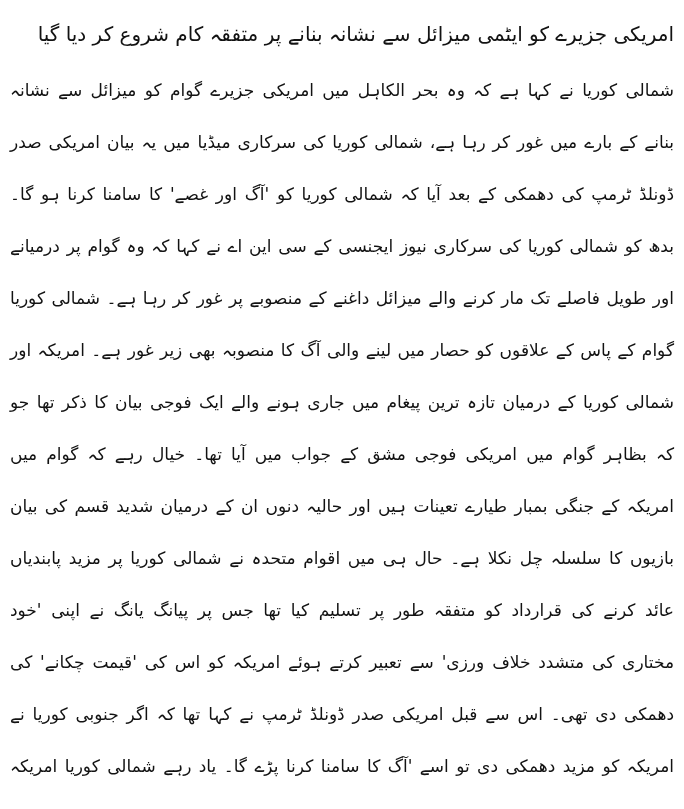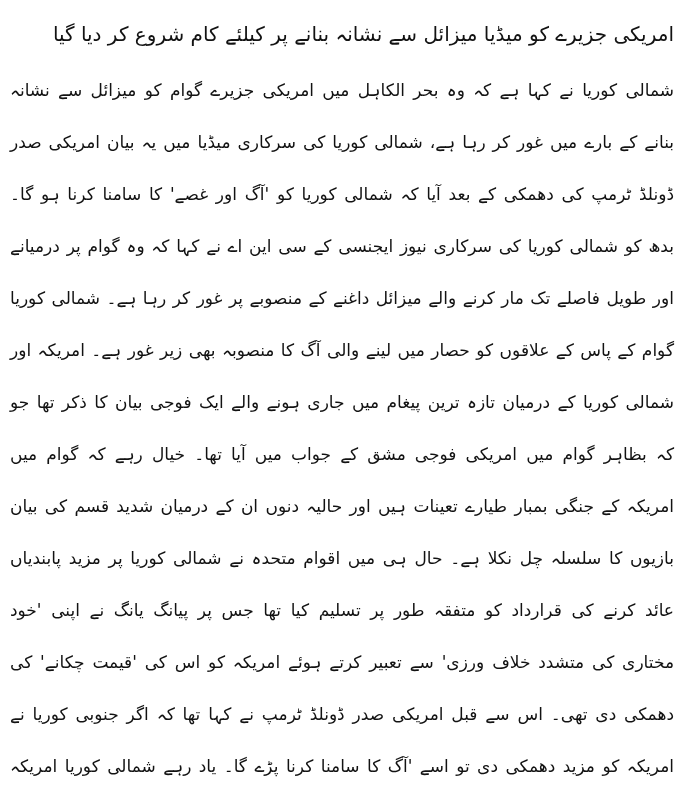--- a/index.html
+++ b/index.html
@@ -33,15 +33,15 @@
     margin: 0;
     text-align: justify;
     text-justify: inter-word;
     word-spacing: 1px;
   }
 </style>
 </head>
 <body>
 
 <main class="page">
-  <h1 class="headline">امریکی جزیرے کو میڈیا میزائل سے نشانہ بنانے پر کیلئے کام شروع کر دیا گیا</h1>
+  <h1 class="headline">امریکی جزیرے کو ایٹمی میزائل سے نشانہ بنانے پر متفقہ کام شروع کر دیا گیا</h1>
   <p class="body-text">شمالی کوریا نے کہا ہے کہ وہ بحر الکاہل میں امریکی جزیرے گوام کو میزائل سے نشانہ بنانے کے بارے میں غور کر رہا ہے، شمالی کوریا کی سرکاری میڈیا میں یہ بیان امریکی صدر ڈونلڈ ٹرمپ کی دھمکی کے بعد آیا کہ شمالی کوریا کو 'آگ اور غصے' کا سامنا کرنا ہو گا۔ بدھ کو شمالی کوریا کی سرکاری نیوز ایجنسی کے سی این اے نے کہا کہ وہ گوام پر درمیانے اور طویل فاصلے تک مار کرنے والے میزائل داغنے کے منصوبے پر غور کر رہا ہے۔ شمالی کوریا گوام کے پاس کے علاقوں کو حصار میں لینے والی آگ کا منصوبہ بھی زیر غور ہے۔ امریکہ اور شمالی کوریا کے درمیان تازہ ترین پیغام میں جاری ہونے والے ایک فوجی بیان کا ذکر تھا جو کہ بظاہر گوام میں امریکی فوجی مشق کے جواب میں آیا تھا۔ خیال رہے کہ گوام میں امریکہ کے جنگی بمبار طیارے تعینات ہیں اور حالیہ دنوں ان کے درمیان شدید قسم کی بیان بازیوں کا سلسلہ چل نکلا ہے۔ حال ہی میں اقوام متحدہ نے شمالی کوریا پر مزید پابندیاں عائد کرنے کی قرارداد کو متفقہ طور پر تسلیم کیا تھا جس پر پیانگ یانگ نے اپنی 'خود مختاری کی متشدد خلاف ورزی' سے تعبیر کرتے ہوئے امریکہ کو اس کی 'قیمت چکانے' کی دھمکی دی تھی۔ اس سے قبل امریکی صدر ڈونلڈ ٹرمپ نے کہا تھا کہ اگر جنوبی کوریا نے امریکہ کو مزید دھمکی دی تو اسے 'آگ کا سامنا کرنا پڑے گا۔ یاد رہے شمالی کوریا امریکہ کی توقع سے کہیں زیادہ تیزی سے کیمیائی ہتھیار تیار کر رہا ہے۔</p>
 </main>
 
 </body></html>

